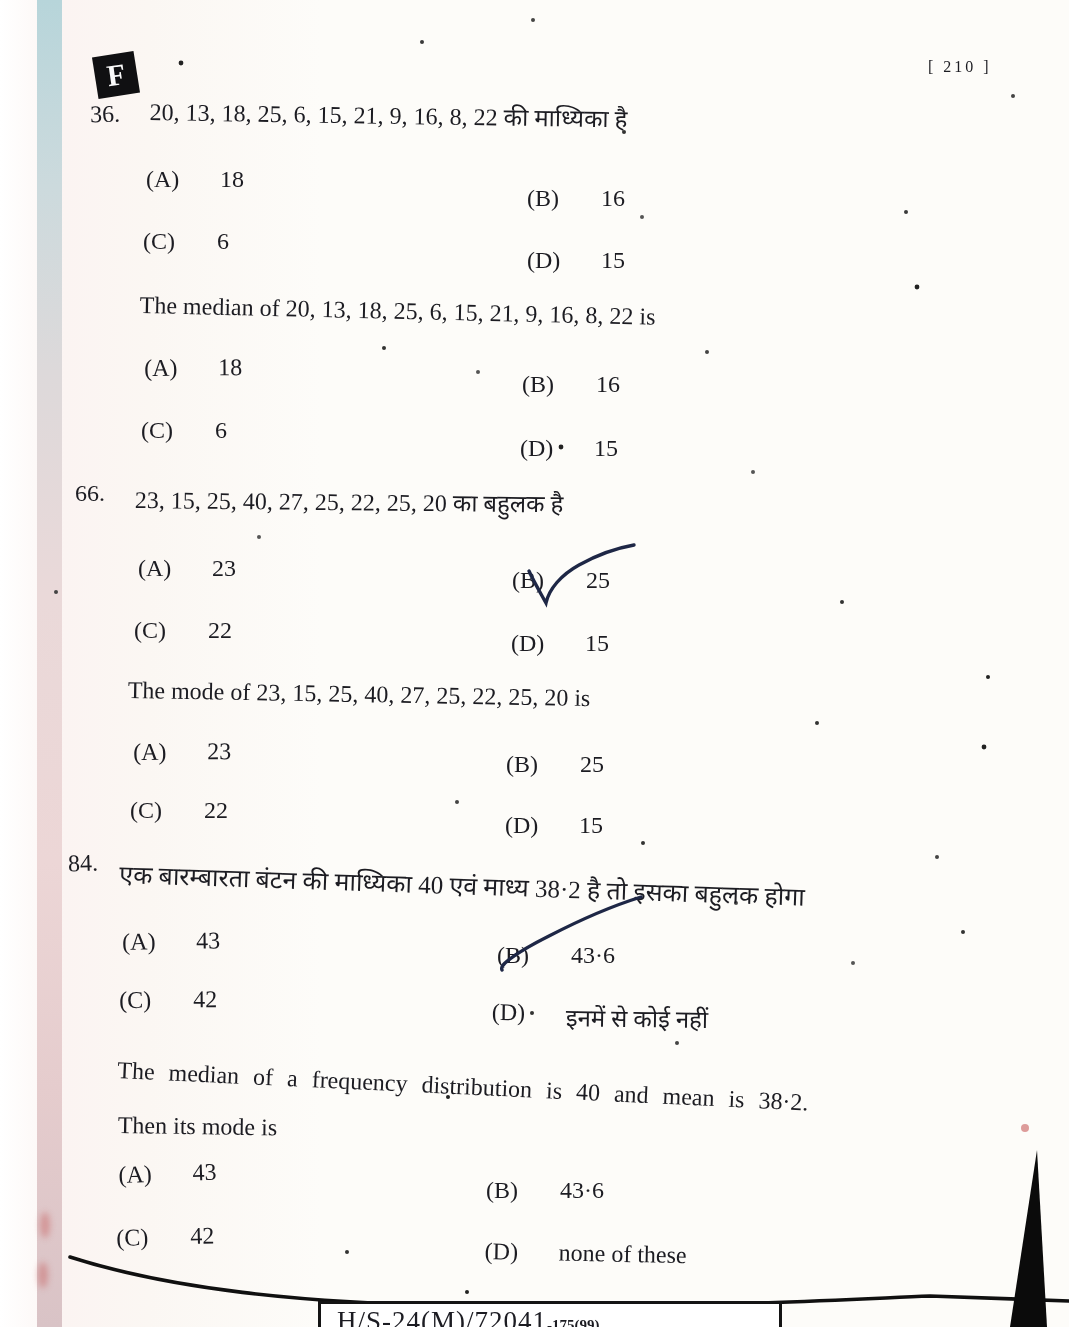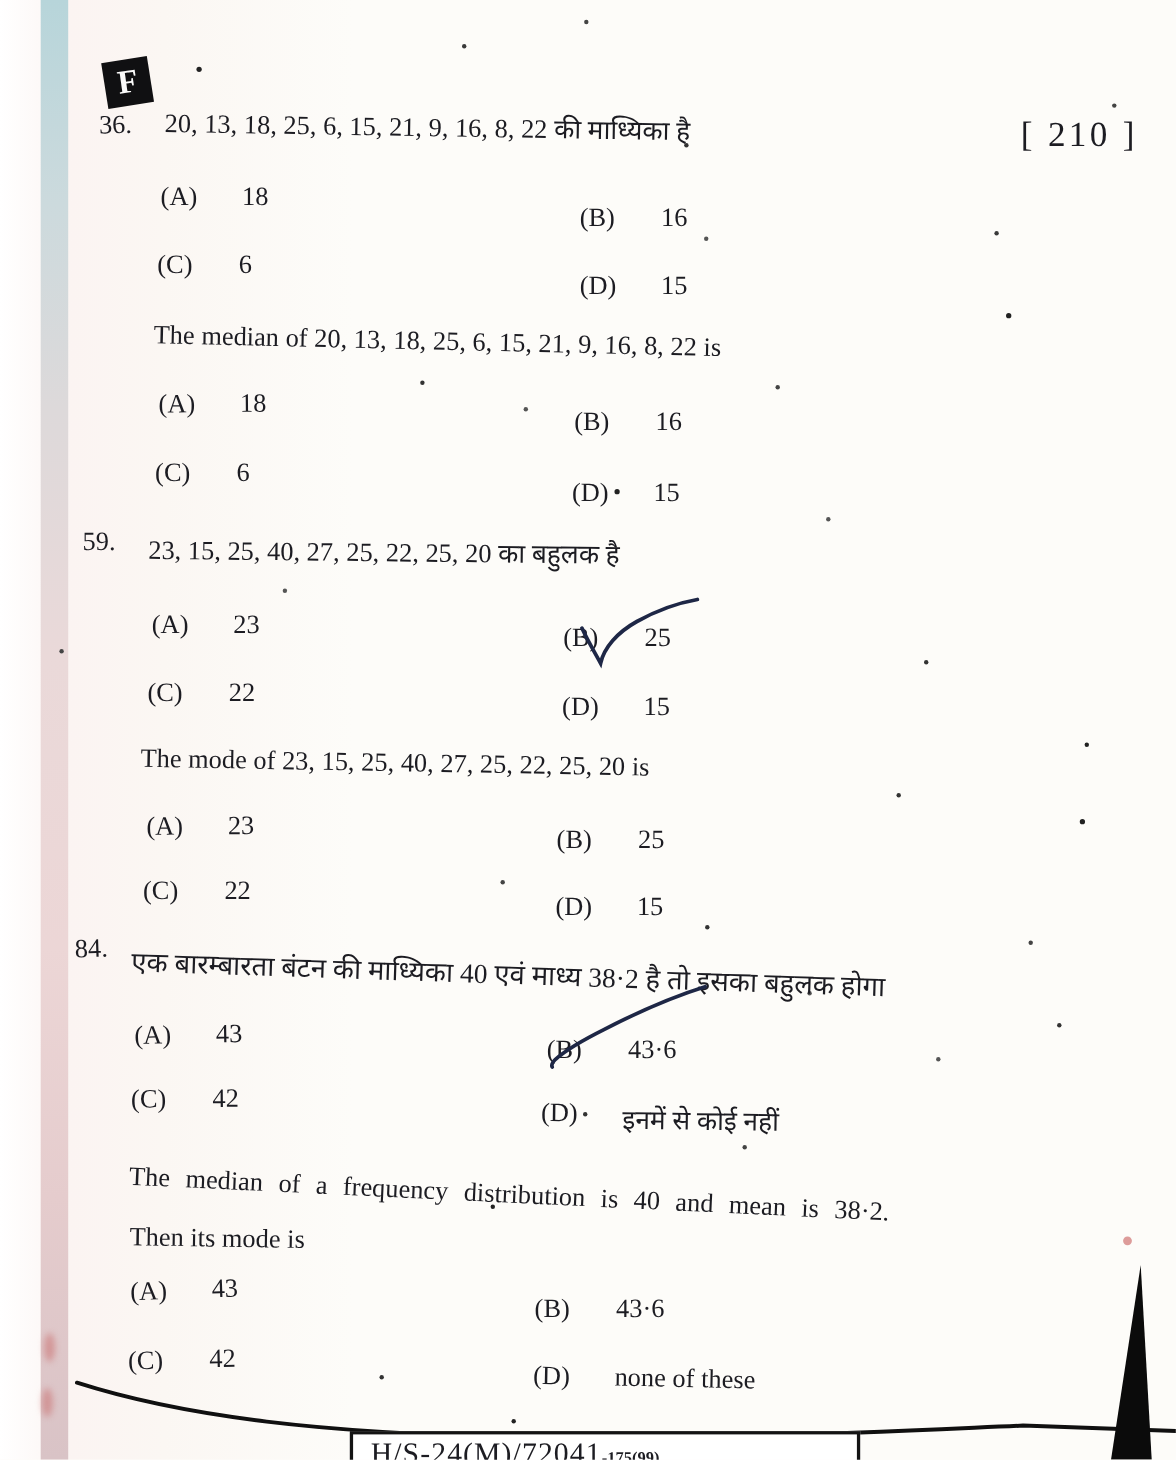--- a/index.html
+++ b/index.html
@@ -18,21 +18,21 @@
     background:linear-gradient(180deg,#b7d5da 0%,#ccdadd 14%,#ddd9da 28%,#ead9d9 45%,#ecd6d6 65%,#e5cccd 82%,#d9c3c6 100%);
     filter:blur(.4px);
   }
   .edge-smudge{position:absolute;width:10px;height:26px;border-radius:50%;
     background:rgba(198,92,92,.45);filter:blur(3px);}
   .badge{
     position:absolute;left:95px;top:54px;width:42px;height:42px;background:#101012;
     transform:rotate(-9deg);display:flex;align-items:center;justify-content:center;
   }
   .badge span{color:#fafafa;font-size:30px;font-weight:bold;transform:rotate(1deg);}
-  .corner-ref{position:absolute;left:928px;top:58px;font-size:32px;letter-spacing:3px;margin-top:46px;}
+  .corner-ref{position:absolute;left:928px;top:58px;font-size:16px;letter-spacing:3px;}
   .q-number{position:absolute;font-size:24px;}
   .q-text{position:absolute;font-size:24px;white-space:nowrap;transform-origin:left top;}
   .q-text.hi, .opt-value.hi{font-family:"Liberation Serif","DejaVu Sans",serif;}
   .opt{position:absolute;font-size:24px;white-space:nowrap;transform-origin:left top;display:flex;}
   .opt-label{display:inline-block;min-width:74px;}
   .wide{word-spacing:8px;}
   .marks{position:absolute;left:0;top:0;pointer-events:none;}
   .footer-box{
     position:absolute;left:318px;top:1301px;width:442px;height:46px;
     border:3px solid #141414;background:#fff;
@@ -100,21 +100,21 @@
   </div>
   <div class="opt" style="left:141px;top:417px">
     <span class="opt-label">(C)</span>
     <span class="opt-value">6</span>
   </div>
   <div class="opt" style="left:520px;top:435px">
     <span class="opt-label">(D)</span>
     <span class="opt-value">15</span>
   </div>
 
-  <div class="q-number" style="left:75px;top:480px">59.</div>
+  <div class="q-number" style="left:75px;top:480px">66.</div>
   <div class="q-text hi" style="left:135px;top:482px;transform:rotate(0.6deg)">23, 15, 25, 40, 27, 25, 22, 25, 20 का बहुलक है</div>
 
   <div class="opt" style="left:138px;top:555px">
     <span class="opt-label">(A)</span>
     <span class="opt-value">23</span>
   </div>
   <div class="opt" style="left:512px;top:567px">
     <span class="opt-label">(B)</span>
     <span class="opt-value">25</span>
   </div>

